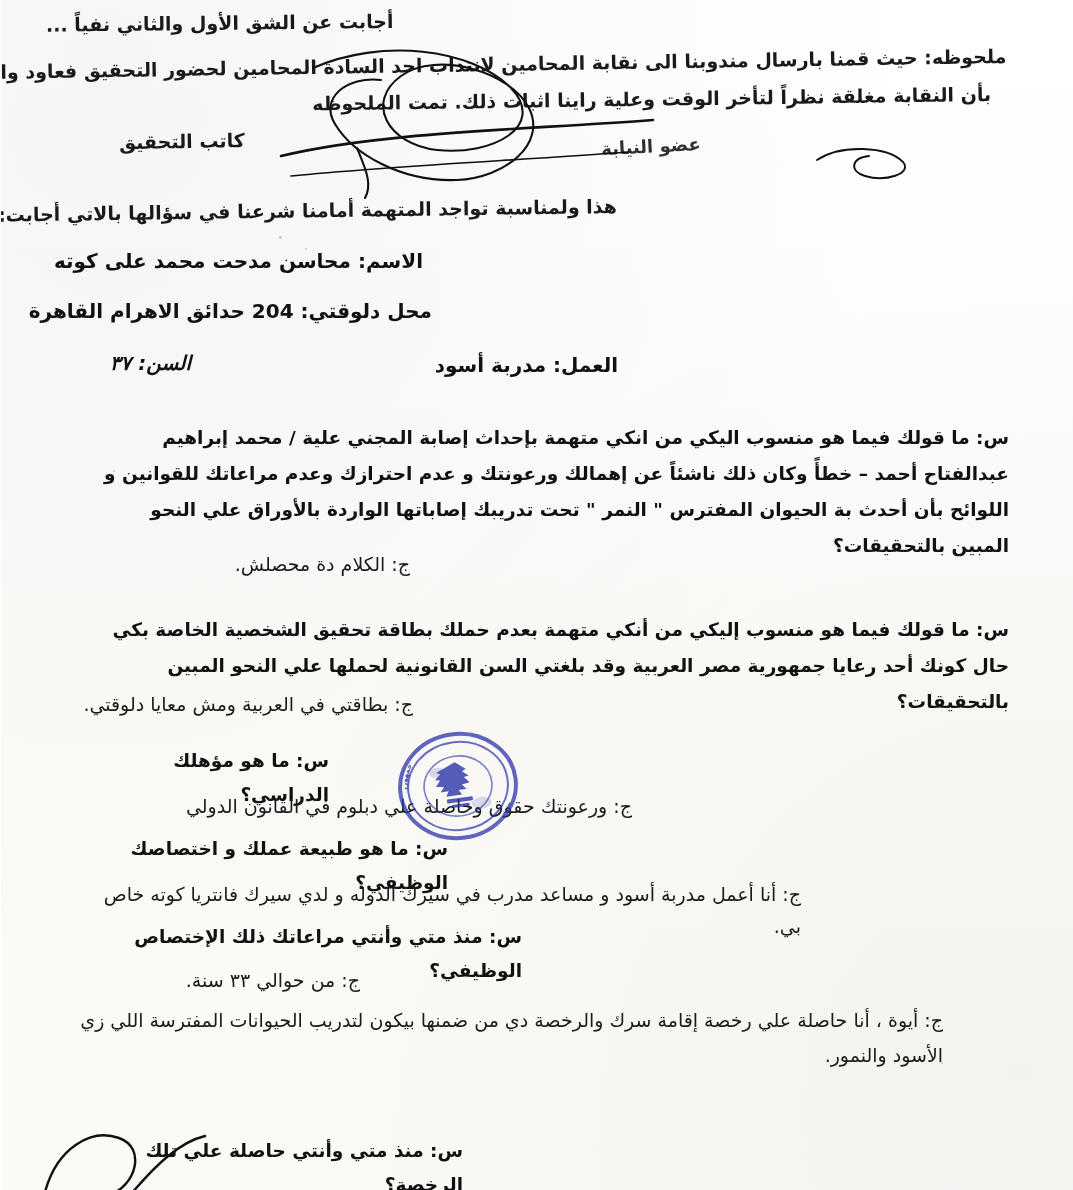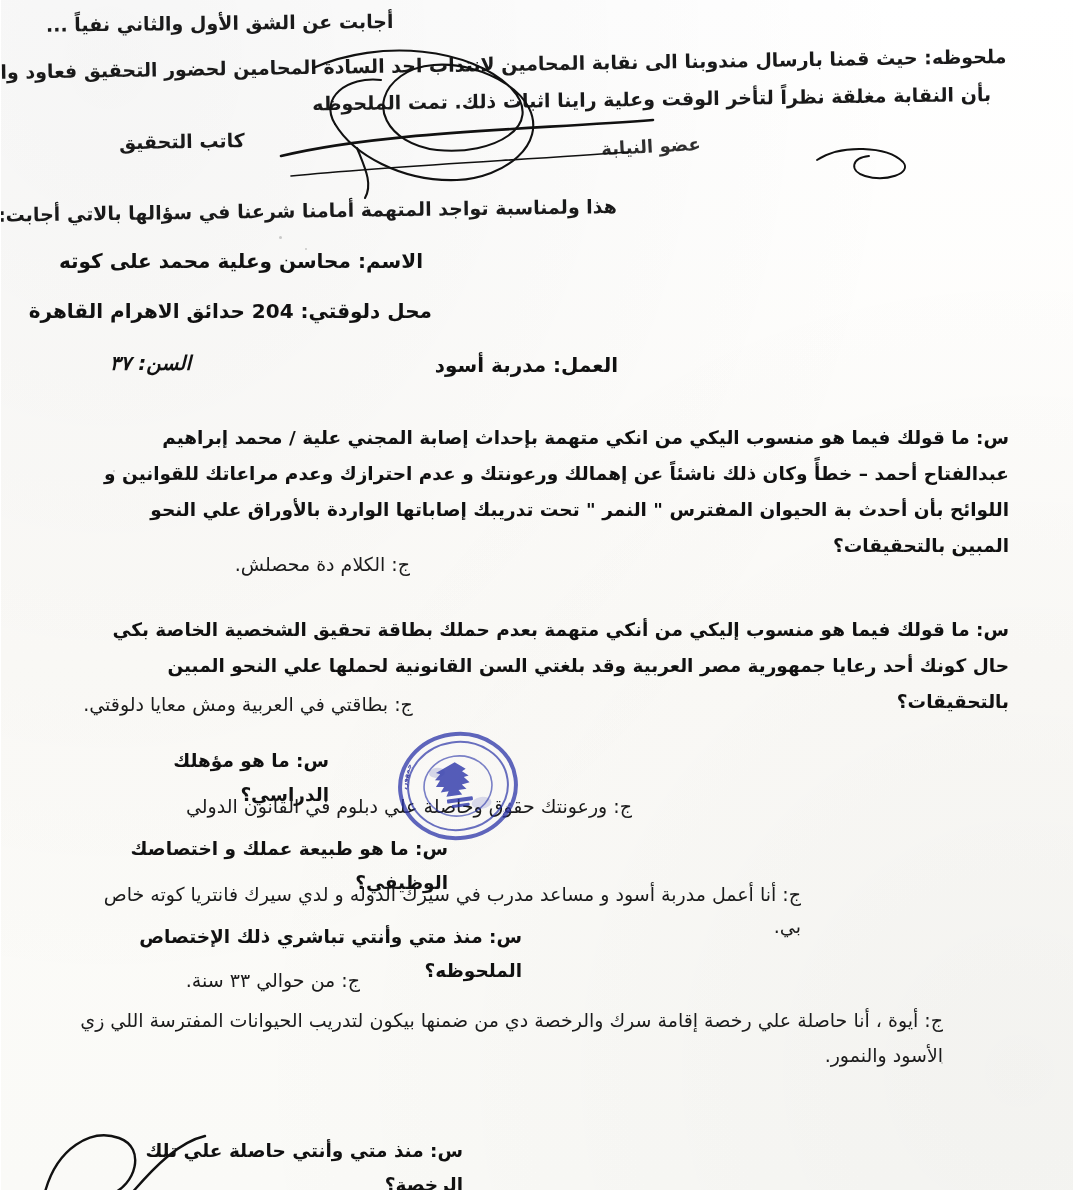--- a/index.html
+++ b/index.html
@@ -148,21 +148,21 @@
     <svg width="180" height="80" viewBox="0 0 180 80" fill="none" xmlns="http://www.w3.org/2000/svg">
       <g stroke="#111" stroke-width="2.4" fill="none" stroke-linecap="round">
         <path d="M6 72 C 18 28, 52 8, 80 18 C 108 28, 96 66, 72 74"></path>
         <path d="M92 74 C 116 46, 140 22, 166 16"></path>
       </g>
     </svg>
   </div>
 
   <div class="fieldline" style="right:650px;top:249px;font-size:20px;">
     <span>الاسم:</span>
-    <span>محاسن وعلية محمد على كوته</span>
+    <span>محاسن مدحت محمد على كوته</span>
   </div>
 
   <div class="fieldline" style="right:641px;top:299px;font-size:20px;">
     <span>محل دلوقتي:</span>
     <span>204 حدائق الاهرام القاهرة</span>
   </div>
 
   <div class="fieldline" style="right:882px;top:351px;font-size:20px;font-style:italic;">
     <span>السن:</span>
     <span>٣٧</span>
@@ -170,29 +170,29 @@
 
   <div class="fieldline" style="right:455px;top:353px;font-size:20px;">
     <span>العمل:</span>
     <span>مدربة أسود</span>
   </div>
 
   <div class="q" style="right:64px;top:420px;width:912px;font-size:18.5px;line-height:36px;">س: ما قولك فيما هو منسوب اليكي من انكي متهمة بإحداث إصابة المجني علية / محمد إبراهيم عبدالفتاح أحمد – خطأً وكان ذلك ناشئاً عن إهمالك ورعونتك و عدم احترازك وعدم مراعاتك للقوانين و اللوائح بأن أحدث بة الحيوان المفترس " النمر " تحت تدريبك إصاباتها الواردة بالأوراق علي النحو المبين بالتحقيقات؟</div>
   <div class="a" style="right:663px;top:548px;width:320px;font-size:19px;line-height:32px;">ج: الكلام دة محصلش.</div>
 
   <div class="q" style="right:64px;top:612px;width:912px;font-size:18.5px;line-height:36px;">س: ما قولك فيما هو منسوب إليكي من أنكي متهمة بعدم حملك بطاقة تحقيق الشخصية الخاصة بكي حال كونك أحد رعايا جمهورية مصر العربية وقد بلغتي السن القانونية لحملها علي النحو المبين بالتحقيقات؟</div>
-  <div class="a" style="right:660px;top:688px;width:330px;font-size:19px;line-height:32px;text-align:center;">ج: بطاقتي في العربية ومش معايا دلوقتي.</div>
+  <div class="a" style="right:660px;top:688px;width:330px;font-size:19px;line-height:32px;">ج: بطاقتي في العربية ومش معايا دلوقتي.</div>
 
   <div class="q" style="right:744px;top:744px;width:250px;font-size:18.5px;line-height:34px;">س: ما هو مؤهلك الدراسي؟</div>
   <div class="a" style="right:441px;top:790px;width:560px;font-size:19px;line-height:32px;">ج: ورعونتك حقوق وحاصلة علي دبلوم في القانون الدولي</div>
 
   <div class="q" style="right:625px;top:832px;width:370px;font-size:18.5px;line-height:34px;">س: ما هو طبيعة عملك و اختصاصك الوظيفي؟</div>
   <div class="a" style="right:272px;top:878px;width:730px;font-size:19px;line-height:32px;">ج: أنا أعمل مدربة أسود و مساعد مدرب في سيرك الدوله و لدي سيرك فانتريا كوته خاص بي.</div>
 
-  <div class="q" style="right:551px;top:920px;width:445px;font-size:18.5px;line-height:34px;">س: منذ متي وأنتي تباشري ذلك الإختصاص الملحوظه؟</div>
+  <div class="q" style="right:551px;top:920px;width:445px;font-size:18.5px;line-height:34px;">س: منذ متي وأنتي مراعاتك ذلك الإختصاص الوظيفي؟</div>
   <div class="a" style="right:713px;top:964px;width:290px;font-size:19px;line-height:32px;">ج: من حوالي ٣٣ سنة.</div>
 
   <div class="a" style="right:130px;top:1003px;width:868px;font-size:19px;line-height:35px;">ج: أيوة ، أنا حاصلة علي رخصة إقامة سرك والرخصة دي من ضمنها بيكون لتدريب الحيوانات المفترسة اللي زي الأسود والنمور.</div>
 
   <div class="q" style="right:610px;top:1134px;width:390px;font-size:18.5px;line-height:34px;">س: منذ متي وأنتي حاصلة علي تلك الرخصة؟</div>
 
   <div class="stamp">
     <svg width="142" height="120" viewBox="0 0 142 120" xmlns="http://www.w3.org/2000/svg">
       <g transform="rotate(-8 71 60)">
         <ellipse cx="71" cy="60" rx="58" ry="52" fill="none" stroke="#2a34a8" stroke-width="4" opacity="0.85"></ellipse>

